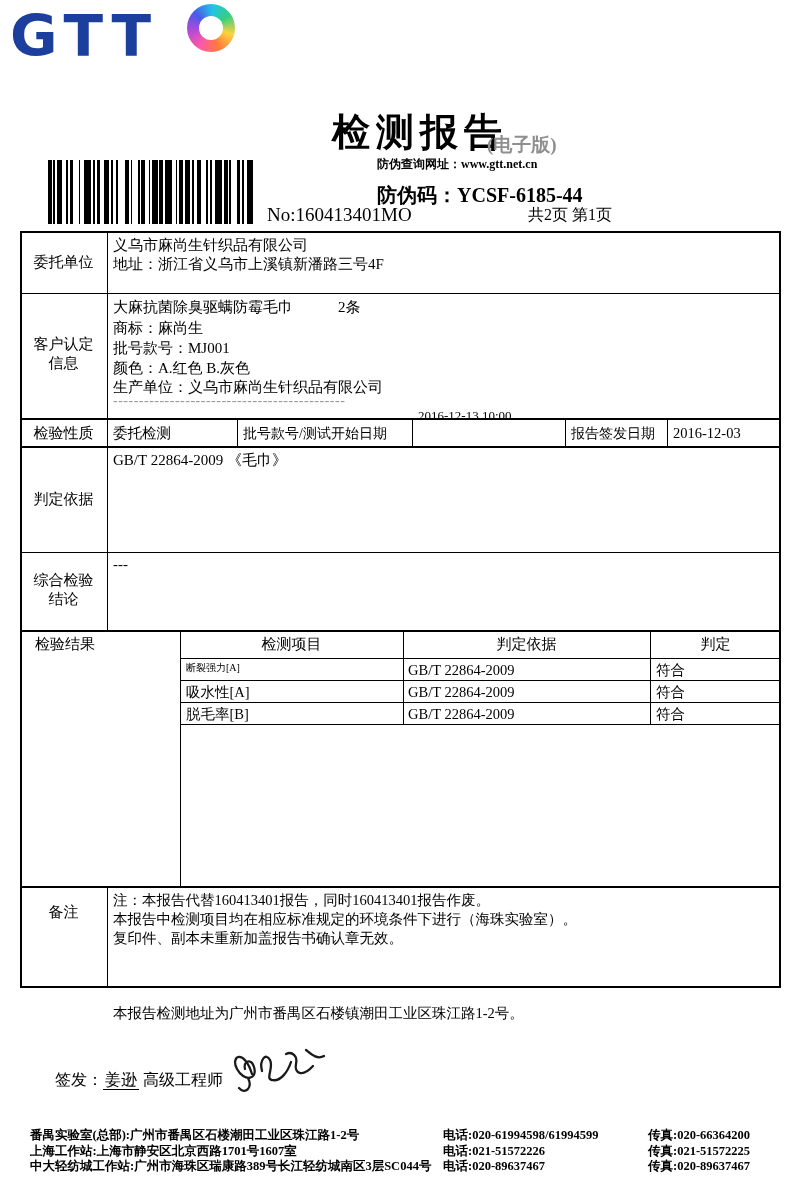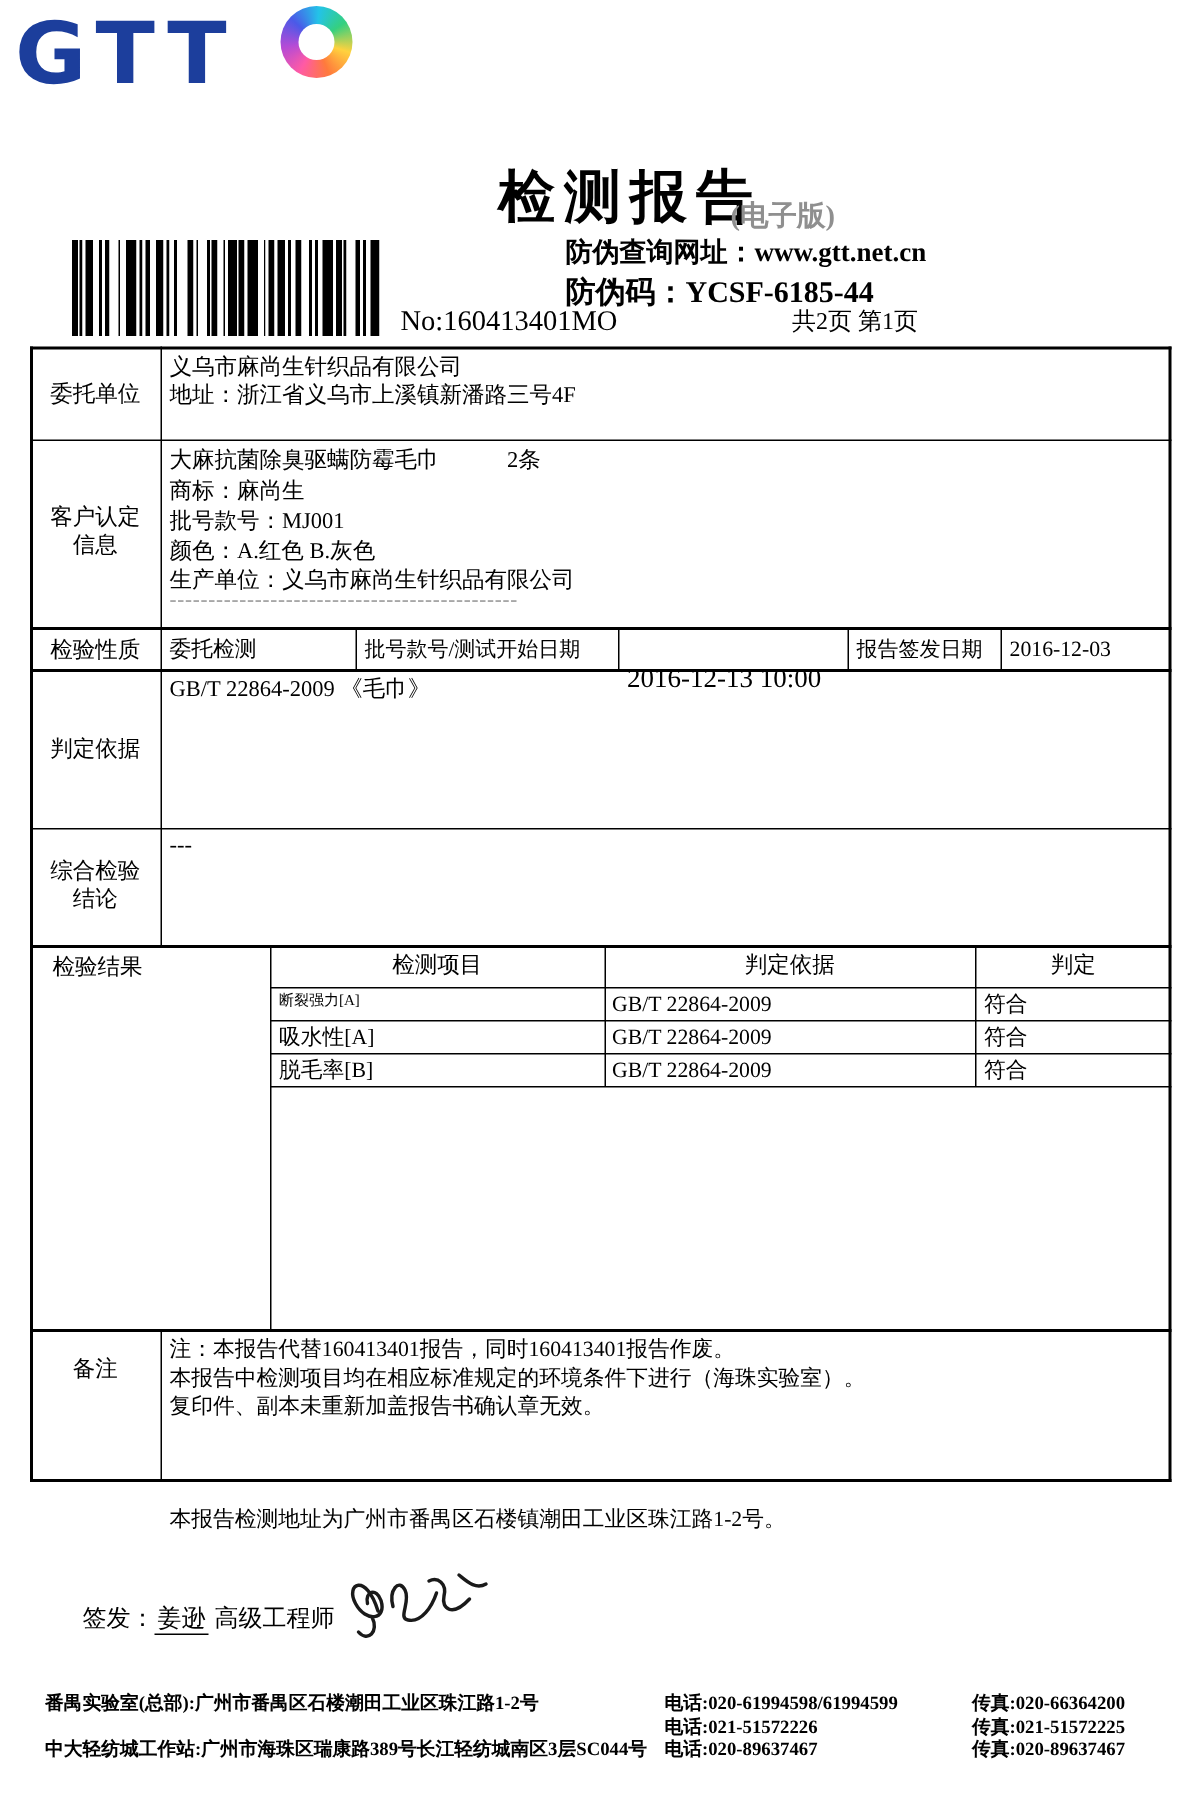--- a/index.html
+++ b/index.html
@@ -26,21 +26,21 @@
   .footer-row .fx{position:absolute;left:618px;top:0}
 </style>
 </head>
 <body>
 
 <div class="logo-text">GTT</div>
 <div class="pinwheel"></div>
 
 <div class="t b" style="left:332px;top:112px;font-size:38px;letter-spacing:6px;line-height:1.1">检测报告</div>
 <div class="t b gray" style="left:487px;top:133px;font-size:19px">(电子版)</div>
-<div class="t b" style="left:377px;top:157px;font-size:18px">防伪查询网址：www.gtt.net.cn</div>
+<div class="t b" style="left:377px;top:157px;font-size:12px">防伪查询网址：www.gtt.net.cn</div>
 <div class="t b" style="left:377px;top:182px;font-size:20px">防伪码：YCSF-6185-44</div>
 
 <div class="barcode" id="barcode">
     <div style="width: 3.6px; background: rgb(0, 0, 0);"></div>
     <div style="width: 1.8px; background: rgb(255, 255, 255);"></div>
     <div style="width: 1.8px; background: rgb(0, 0, 0);"></div>
     <div style="width: 1.8px; background: rgb(255, 255, 255);"></div>
     <div style="width: 5.4px; background: rgb(0, 0, 0);"></div>
     <div style="width: 3.6px; background: rgb(255, 255, 255);"></div>
     <div style="width: 1.8px; background: rgb(0, 0, 0);"></div>
@@ -147,21 +147,21 @@
 
 <div class="t" style="left:113px;top:298px">大麻抗菌除臭驱螨防霉毛巾　　　2条</div>
 <div class="t" style="left:113px;top:319px">商标：麻尚生</div>
 <div class="t" style="left:113px;top:339px">批号款号：MJ001</div>
 <div class="t" style="left:113px;top:359px">颜色：A.红色 B.灰色</div>
 <div class="t" style="left:113px;top:378px">生产单位：义乌市麻尚生针织品有限公司</div>
 <div class="t" style="left:113px;top:392px;color:#999;font-size:14px;letter-spacing:0.5px">---------------------------------------------</div>
 
 <div class="t" style="left:113px;top:424px;font-size:14.5px">委托检测</div>
 <div class="t" style="left:243px;top:425px;font-size:14px">批号款号/测试开始日期</div>
-<div class="t" style="left:418px;top:441px;font-size:18px">2016-12-13 10:00</div>
+<div class="t" style="left:418px;top:408px;font-size:13px">2016-12-13 10:00</div>
 <div class="t" style="left:571px;top:425px;font-size:14px">报告签发日期</div>
 <div class="t" style="left:673px;top:424px;font-size:14.5px">2016-12-03</div>
 
 <div class="t" style="left:113px;top:451px">GB/T 22864-2009 《毛巾》</div>
 <div class="t" style="left:113px;top:555px">---</div>
 
 <div class="t ctr" style="left:180px;top:635px;width:223px">检测项目</div>
 <div class="t ctr" style="left:403px;top:635px;width:247px">判定依据</div>
 <div class="t ctr" style="left:650px;top:635px;width:131px">判定</div>
 
@@ -192,20 +192,21 @@
   </g>
 </svg>
 
 <div class="abs" style="left:30px;top:1127px;width:760px">
   <div class="footer-row">
     <span class="addr">番禺实验室(总部):广州市番禺区石楼潮田工业区珠江路1-2号</span>
     <span class="ph">电话:020-61994598/61994599</span>
     <span class="fx">传真:020-66364200</span>
   </div>
   <div class="footer-row">
+    <span class="addr">上海工作站:上海市静安区北京西路1701号1607室</span>
     <span class="ph">电话:021-51572226</span>
     <span class="fx">传真:021-51572225</span>
   </div>
   <div class="footer-row">
     <span class="addr">中大轻纺城工作站:广州市海珠区瑞康路389号长江轻纺城南区3层SC044号</span>
     <span class="ph">电话:020-89637467</span>
     <span class="fx">传真:020-89637467</span>
   </div>
 </div>
 

